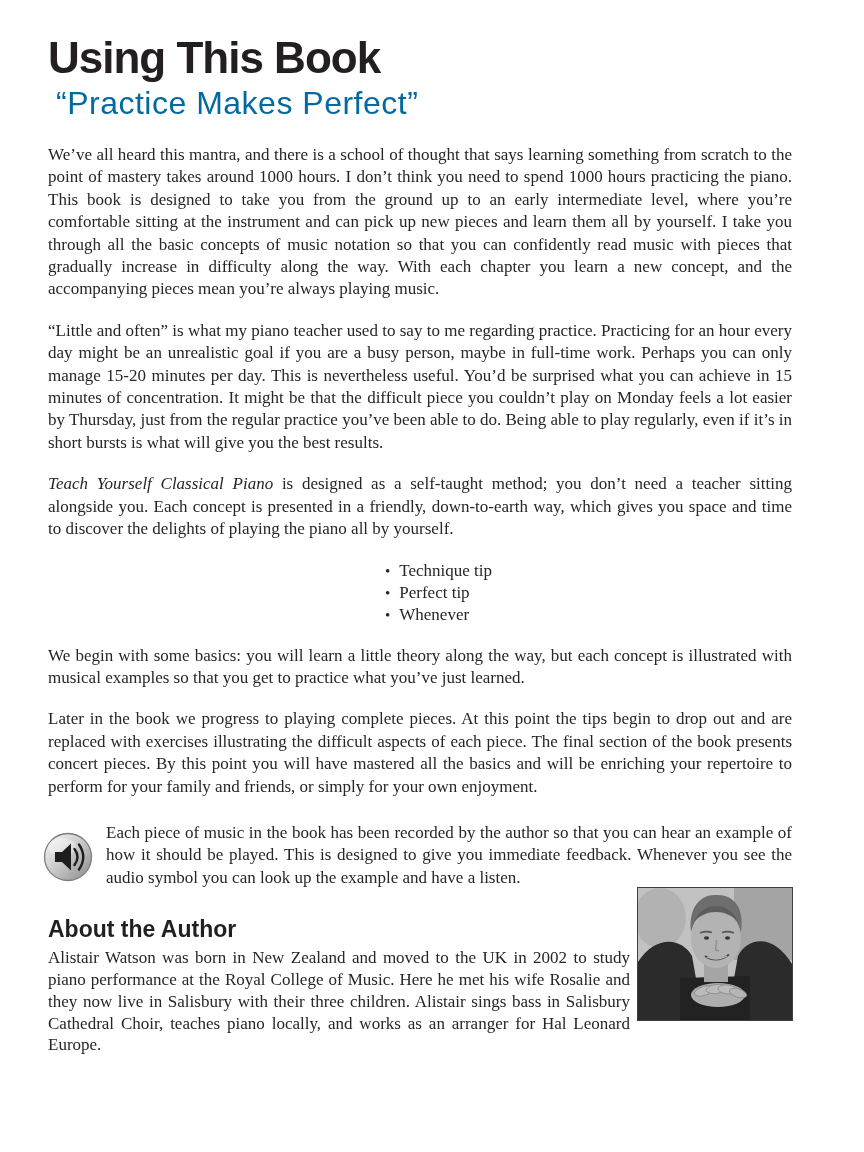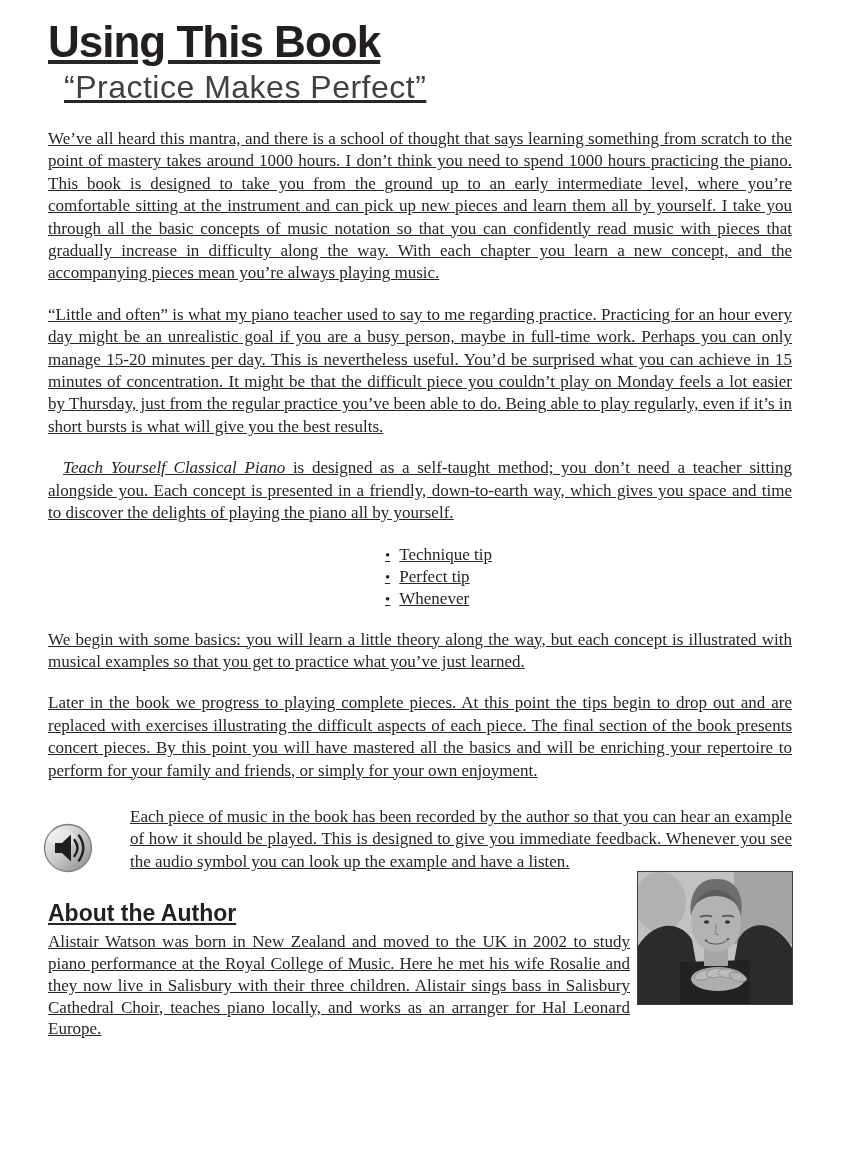--- a/index.html
+++ b/index.html
@@ -4,61 +4,59 @@
 <style>
   html,body{margin:0;padding:0;background:#ffffff;}
   .page{
     position:relative;
     width:864px;height:1152px;
     background:#ffffff;
     font-family:"Liberation Serif", serif;
     color:#262626;
     overflow:hidden;
     box-sizing:border-box;
-    padding:18px 72px 0 48px;
-    text-decoration:underline;
+    padding:34px 72px 0 48px;
   }
   .title{
     font-family:"Liberation Sans", sans-serif;
     font-weight:800;
     font-size:44px;
     line-height:48px;
     letter-spacing:-1px;
     color:#231f20;
     margin:0;
   }
   .subtitle{
     font-family:"Liberation Sans", sans-serif;
     font-weight:400;
     font-size:32px;
     line-height:38px;
     letter-spacing:0.5px;
-    color:#404040;
-    margin:2px 0 0 16px;
+    color:#0369a1;
+    margin:2px 0 0 8px;
   }
   .body-text{
     font-size:17px;
     line-height:22.4px;
     text-align:justify;
     margin:0 0 19px 0;
   }
   .first-para{margin-top:22px;}
-  .italic{font-style:italic;margin-left:15px;}
+  .italic{font-style:italic;}
   .bullet-list{
     margin:0 0 19px 337px;
     font-size:17px;
     line-height:21px;
   }
   .bullet-item{display:flex;align-items:baseline;}
   .bullet-dot{margin-right:9px;font-size:15px;}
   .audio-row{
     display:flex;
-    align-items:flex-end;
+    align-items:center;
     margin:24px 0 0 0;
-    gap:24px;
   }
   .audio-icon-wrap{
     flex:0 0 auto;
     width:50px;height:50px;
     margin-left:-5px;
     margin-top:2px;
   }
   .audio-row .body-text{
     flex:1;
     margin:0 0 0 13px;

